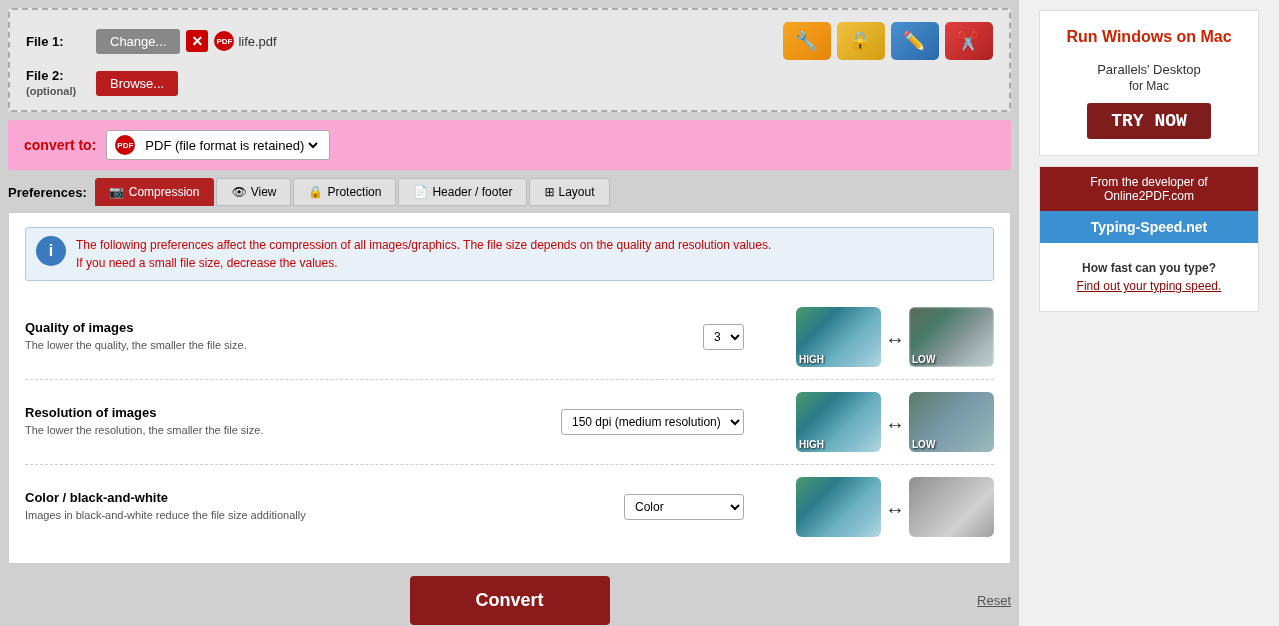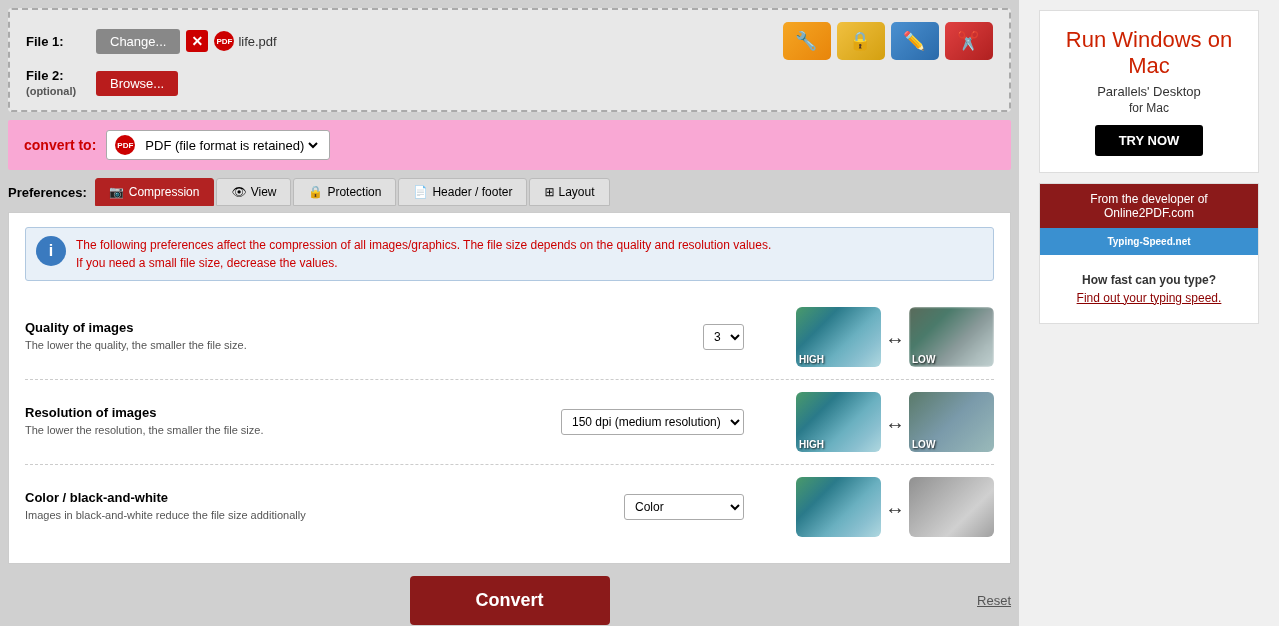--- a/index.html
+++ b/index.html
@@ -295,63 +295,64 @@
     .sidebar-ad {
       background: white;
       width: 220px;
       padding: 16px;
       text-align: center;
       margin-bottom: 10px;
       border: 1px solid #ddd;
     }
     .sidebar-ad-title {
       color: #cc2200;
-      font-size: 22px;
-      font-weight: normal;
+      font-size: 16px;
+      font-weight: bold;
       line-height: 1.2;
-      margin-bottom: 4px;
+      margin-bottom: 16px;
     }
     .sidebar-ad-sub {
       color: #333;
       font-size: 13px;
       margin-bottom: 2px;
     }
     .sidebar-ad-para {
       color: #333;
       font-size: 12px;
       margin-bottom: 10px;
     }
     .btn-try-now {
-      background: #000000;
+      background: #7f1d1d;
       color: white;
       border: none;
       padding: 8px 24px;
       border-radius: 3px;
       cursor: pointer;
-      font-size: 13px;
-      font-weight: bold;
+      font-size: 18px;
+      font-weight: bold;
+      font-family: Liberation Mono, monospace;
     }
     .sidebar-dev-box {
       background: white;
       width: 220px;
       border: 1px solid #ddd;
       overflow: hidden;
     }
     .dev-from {
       background: #8b1a1a;
       color: white;
       padding: 8px 10px;
       font-size: 12px;
       text-align: center;
     }
     .dev-site {
       background: #3a90d0;
       color: white;
       padding: 8px 0;
-      font-size: 10px;
+      font-size: 14px;
       font-weight: bold;
       text-align: center;
     }
     .dev-promo {
       padding: 16px;
       text-align: center;
       font-size: 12px;
       color: #333;
       line-height: 1.5;
     }

